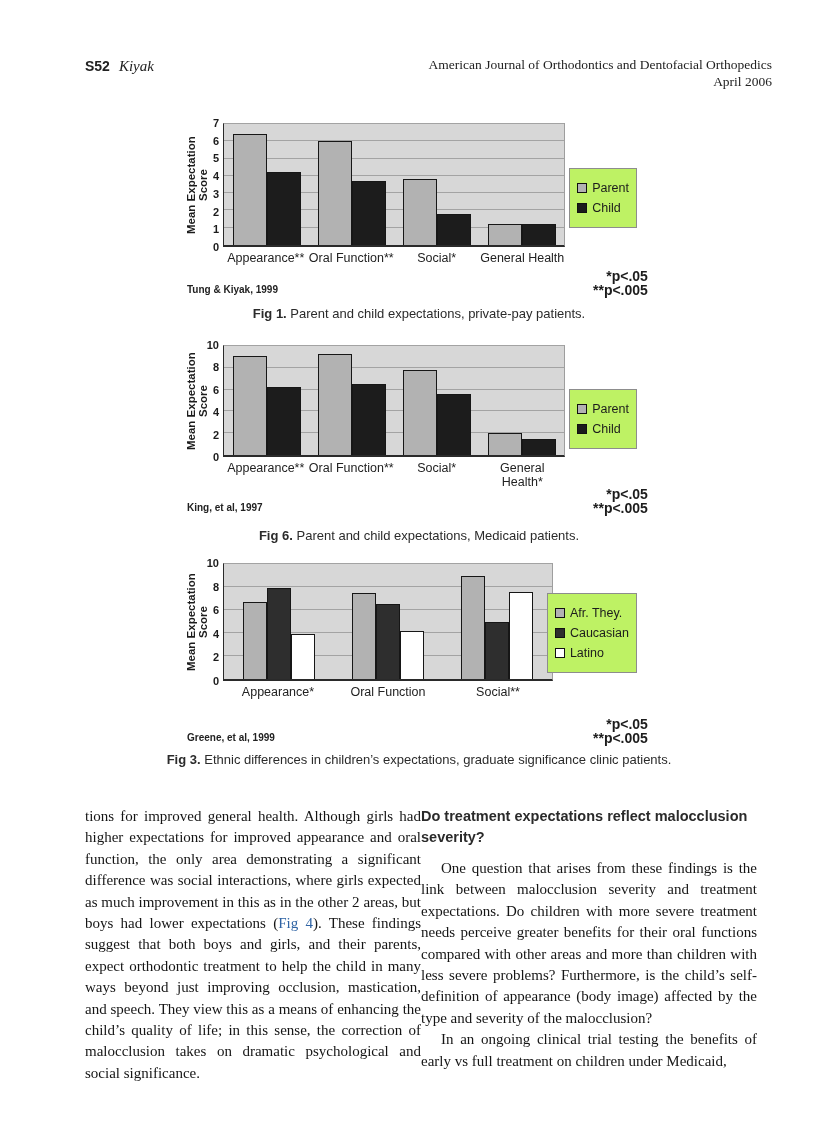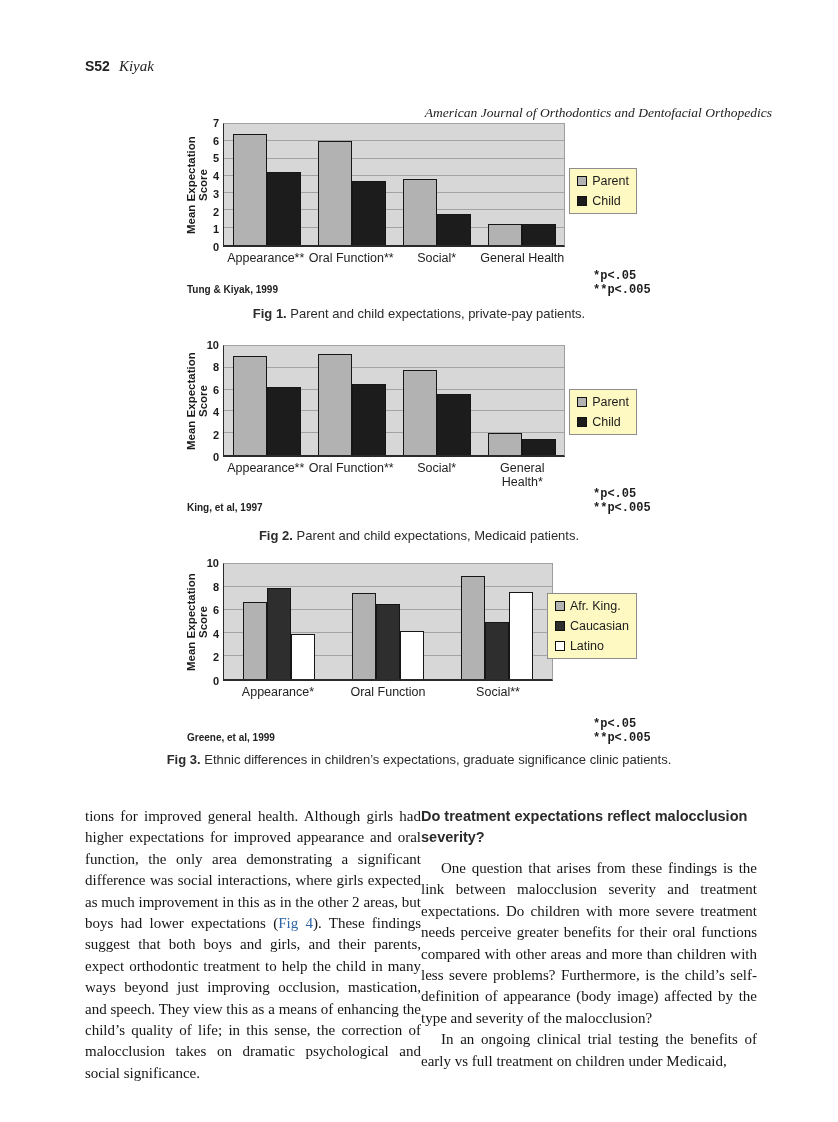--- a/index.html
+++ b/index.html
@@ -6,22 +6,22 @@
   html,body { background:#ffffff; }
   .page {
     position:relative; width:838px; height:1122px; background:#ffffff;
     font-family:"Liberation Serif", serif; color:#1a1a1a; overflow:hidden;
   }
 
   
   .hdr-left { position:absolute; left:85px; top:57px; }
   .hdr-left .pg { font-family:"Liberation Sans", sans-serif; font-weight:bold; font-size:14px; color:#222; }
   .hdr-left .author { font-style:italic; font-size:15px; margin-left:9px; color:#222; }
-  .hdr-right { position:absolute; right:66px; top:56px; text-align:left;
-    font-style:italic; font-size:13.5px; line-height:17px; color:#222;margin-top:48px; }
+  .hdr-right { position:absolute; right:66px; top:56px; text-align:right;
+    font-size:13.5px; line-height:17px; color:#222; }
 
   
   .figure-block { position:absolute; left:185px; width:480px; }
   .fig1 { top:123px; height:176px; }
   .fig2 { top:345px; height:172px; }
   .fig3 { top:563px; height:184px; }
   .chart-row { display:flex; align-items:flex-start; }
   .ylabel {
     writing-mode:vertical-rl; transform:rotate(180deg);
     font-family:"Liberation Sans", sans-serif; font-weight:bold; font-size:11.5px;
@@ -40,33 +40,33 @@
     position:relative; display:flex; background:#d7d7d7;
     border:1px solid #9e9e9e; border-left:1px solid #2a2a2a; border-bottom:2px solid #2a2a2a;
   }
   .gridline { position:absolute; left:0; width:100%; height:1px; background:#a3a3a3; }
   .bar-group { flex:1; position:relative; z-index:1; height:100%;
     display:flex; align-items:flex-end; justify-content:center; }
   .bar { border:1px solid #161616; border-bottom:none; }
   .xlabels { display:flex; margin-top:4px; font-family:"Liberation Sans", sans-serif;
     font-size:12.5px; color:#222; }
   .xlabel { flex:1; text-align:center; }
-  .legend { position:absolute; right:28px; background:#fef9c3; border:1px solid #8d8d8d;
-    padding:5px 7px; display:flex; flex-direction:column; gap:6px;
+  .legend { position:absolute; right:28px; background:#bef264; border:1px solid #8d8d8d;
+    padding:12px 7px; display:flex; flex-direction:column; gap:6px;
     font-family:"Liberation Sans", sans-serif; font-size:12.5px; color:#1c1c1c; }
   .fig1 .legend { top:45px; }
   .fig2 .legend { top:44px; }
   .fig3 .legend { top:30px; }
   .legend-item { display:flex; align-items:center; }
   .swatch { display:inline-block; width:10px; height:10px; border:1px solid #111; margin-right:5px; }
   .source { position:absolute; left:2px; bottom:4px;
     font-family:"Liberation Sans", sans-serif; font-weight:bold; font-size:10px; color:#222; }
   .notes { position:absolute; left:408px; bottom:2px;
-    font-family:Liberation Mono, monospace; font-weight:bold; font-size:12px;
-    line-height:14px; color:#1c1c1c; }
+    font-family:Liberation Sans, sans-serif; font-weight:bold; font-size:14px;
+    line-height:14px; color:#1c1c1c;text-align:right; }
 
   
   .caption { position:absolute; left:0; width:100%; text-align:center;
     font-family:"Liberation Sans", sans-serif; font-size:13px; color:#2b2b2b; }
   .cap1 { top:306px; }
   .cap2 { top:528px; }
   .cap3 { top:752px; }
   .caption .cap-label { font-weight:bold; }
 
   
@@ -212,21 +212,21 @@
           <span>Child</span>
         </div>
       </div>
     <div class="source">King, et al, 1997</div>
     <div class="notes">
       <div>*p&lt;.05</div>
       <div>**p&lt;.005</div>
     </div>
   </div>
   <div class="caption cap2">
-    <span class="cap-label">Fig 2.</span>
+    <span class="cap-label">Fig 6.</span>
     <span>Parent and child expectations, Medicaid patients.</span>
   </div>
 
   <div class="figure-block fig3">
     <div class="chart-row">
       <div class="ylabel">Mean Expectation Score</div>
       <div class="yticks">
           <div class="ytick" style="bottom: 0%;">0</div>
           <div class="ytick" style="bottom: 20%;">2</div>
           <div class="ytick" style="bottom: 40%;">4</div>
@@ -260,21 +260,21 @@
         <div class="xlabels">
             <div class="xlabel">Appearance*</div>
             <div class="xlabel">Oral Function</div>
             <div class="xlabel">Social**</div>
           </div>
       </div>
     </div>
     <div class="legend">
         <div class="legend-item">
           <span class="swatch" style="background: rgb(178, 178, 178);"></span>
-          <span>Afr. King.</span>
+          <span>Afr. They.</span>
         </div>
         <div class="legend-item">
           <span class="swatch" style="background: rgb(46, 46, 46);"></span>
           <span>Caucasian</span>
         </div>
         <div class="legend-item">
           <span class="swatch" style="background: rgb(255, 255, 255);"></span>
           <span>Latino</span>
         </div>
       </div>

